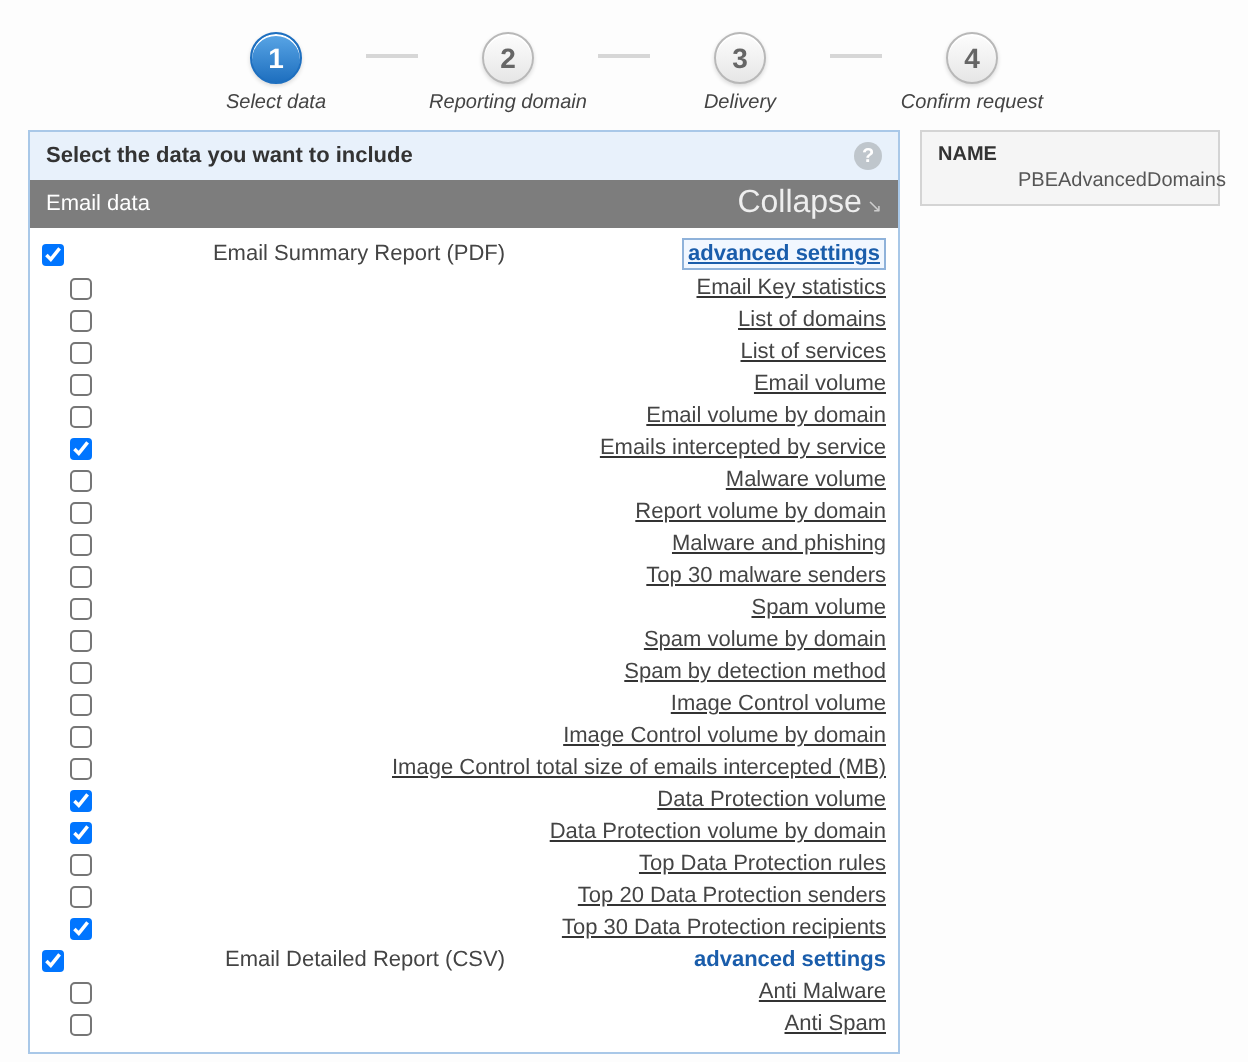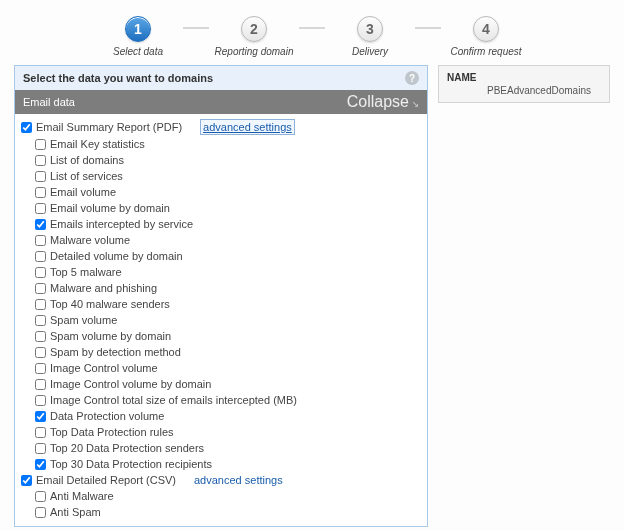--- a/index.html
+++ b/index.html
@@ -73,30 +73,31 @@
   justify-content: space-between;
   align-items: center;
 }
 .collapse-link { color: #eee; font-size: 16px; cursor: pointer; }
 .collapse-link::after { content: " \2198"; font-size: 9px; opacity: .7; }
 .section-body { padding: 4px 6px; }
 .item-row {
   display: flex; align-items: center;
   padding: 1px 0;
   line-height: 14px;
+  justify-content: space-between;
 }
 .item-row input[type=checkbox] {
   width: 11px; height: 11px; margin-right: 4px;
 }
 .item-row .lbl { color: #444; }
-.adv-link { color: #1a5dab; cursor: pointer; margin-left: 18px; }
+.adv-link { color: #1a5dab; cursor: pointer; margin-left: 18px; font-weight: bold; }
 .adv-link.underlined { text-decoration: underline; border:1px solid #8fb2da; padding:0 2px; background:#f1f7ff;}
-.indent-1 { padding-left: 14px; }
+.indent-1 { padding-left: 14px; text-decoration: underline; }
 .sidebar {
-  width: 172px;
+  width: 150px;
   border: 1px solid #d4d4d4;
   background: #f5f5f5;
   padding: 6px 8px;
 }
 .sidebar-title { font-weight: bold; font-size: 10px; color:#333; }
 .sidebar-value { font-size: 10px; color:#555; margin-top:2px;padding-left:40px; }
 </style>
 </head>
 <body>
 
@@ -119,21 +120,21 @@
       <div class="step-line"></div>
       <div class="step">
         <div class="step-circle">4</div>
         <div class="step-label">Confirm request</div>
       </div>
     </div>
 
   <div class="main-row">
     <div class="panel">
       <div class="panel-header">
-        <span>Select the data you want to domains</span>
+        <span>Select the data you want to include</span>
         <span class="help-icon">?</span>
       </div>
 
       <div class="section-bar">
         <span>Email data</span>
         <span class="collapse-link">Collapse</span>
       </div>
       <div class="section-body" id="email-body">
           <div class="item-row">
             <input type="checkbox" checked="" style="">
@@ -163,33 +164,29 @@
           <div class="item-row indent-1">
             <input type="checkbox" checked="" style="">
             <span class="lbl">Emails intercepted by service</span>
           </div>
           <div class="item-row indent-1">
             <input type="checkbox" style="">
             <span class="lbl">Malware volume</span>
           </div>
           <div class="item-row indent-1">
             <input type="checkbox" style="">
-            <span class="lbl">Detailed volume by domain</span>
-          </div>
-          <div class="item-row indent-1">
-            <input type="checkbox" style="">
-            <span class="lbl">Top 5 malware</span>
+            <span class="lbl">Report volume by domain</span>
           </div>
           <div class="item-row indent-1">
             <input type="checkbox" style="">
             <span class="lbl">Malware and phishing</span>
           </div>
           <div class="item-row indent-1">
             <input type="checkbox" style="">
-            <span class="lbl">Top 40 malware senders</span>
+            <span class="lbl">Top 30 malware senders</span>
           </div>
           <div class="item-row indent-1">
             <input type="checkbox" style="">
             <span class="lbl">Spam volume</span>
           </div>
           <div class="item-row indent-1">
             <input type="checkbox" style="">
             <span class="lbl">Spam volume by domain</span>
           </div>
           <div class="item-row indent-1">
@@ -204,20 +201,24 @@
             <input type="checkbox" style="">
             <span class="lbl">Image Control volume by domain</span>
           </div>
           <div class="item-row indent-1">
             <input type="checkbox" style="">
             <span class="lbl">Image Control total size of emails intercepted (MB)</span>
           </div>
           <div class="item-row indent-1">
             <input type="checkbox" checked="" style="">
             <span class="lbl">Data Protection volume</span>
+          </div>
+          <div class="item-row indent-1">
+            <input type="checkbox" checked="" style="">
+            <span class="lbl">Data Protection volume by domain</span>
           </div>
           <div class="item-row indent-1">
             <input type="checkbox" style="">
             <span class="lbl">Top Data Protection rules</span>
           </div>
           <div class="item-row indent-1">
             <input type="checkbox" style="">
             <span class="lbl">Top 20 Data Protection senders</span>
           </div>
           <div class="item-row indent-1">

